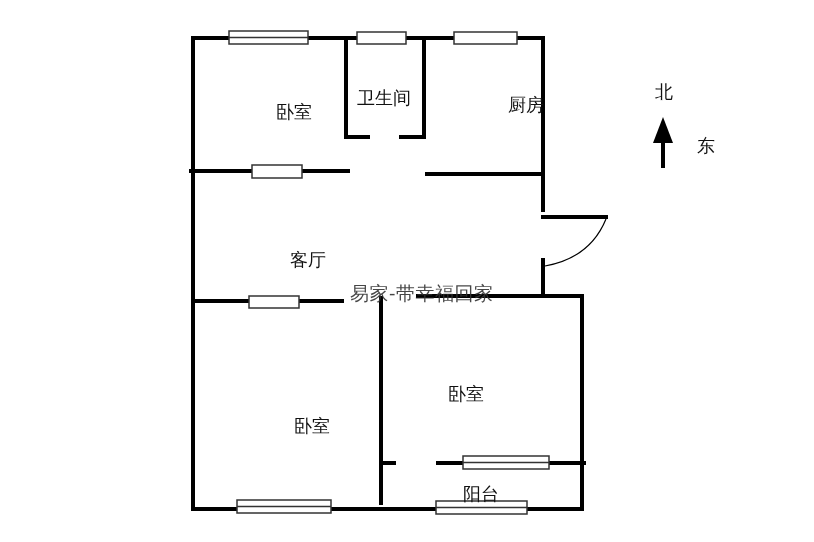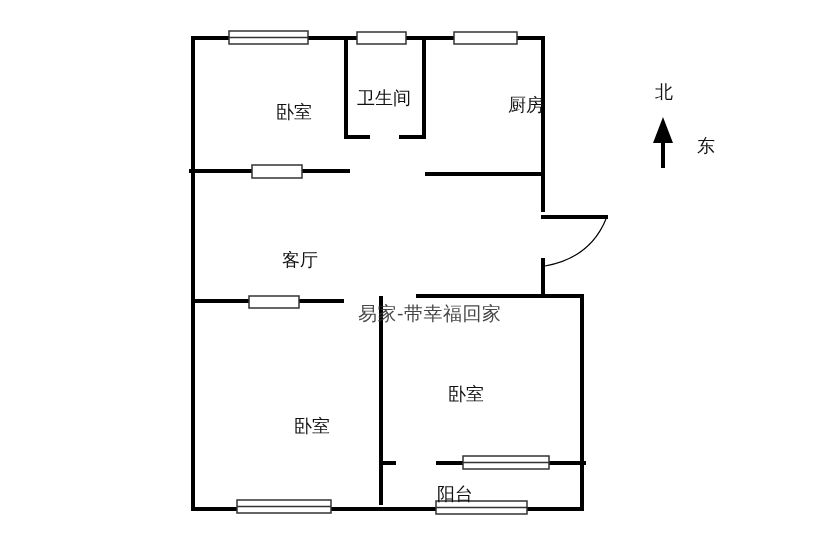--- a/index.html
+++ b/index.html
@@ -82,21 +82,21 @@
 
   <g>
     <line x1="663" y1="168" x2="663" y2="138" stroke="#000" stroke-width="4"></line>
     <polygon points="663,117 653,143 673,143" fill="#000"></polygon>
   </g>
 </svg>
 
 <span class="label" style="left:276px;top:100px;">卧室</span>
 <span class="label" style="left:357px;top:86px;">卫生间</span>
 <span class="label" style="left:508px;top:93px;">厨房</span>
-<span class="label" style="left:282px;top:248px;">客厅</span>
+<span class="label" style="left:290px;top:248px;">客厅</span>
 <span class="label" style="left:294px;top:414px;">卧室</span>
 <span class="label" style="left:448px;top:382px;">卧室</span>
-<span class="label" style="left:437px;top:482px;">阳台</span>
+<span class="label" style="left:463px;top:482px;">阳台</span>
 
-<span class="watermark" style="left:358px;top:281px;margin-top:20px;">易家-带幸福回家</span>
+<span class="watermark" style="left:350px;top:281px;">易家-带幸福回家</span>
 
 <span class="label" style="left:655px;top:80px;">北</span>
 <span class="label" style="left:697px;top:134px;">东</span>
 
 </body></html>

